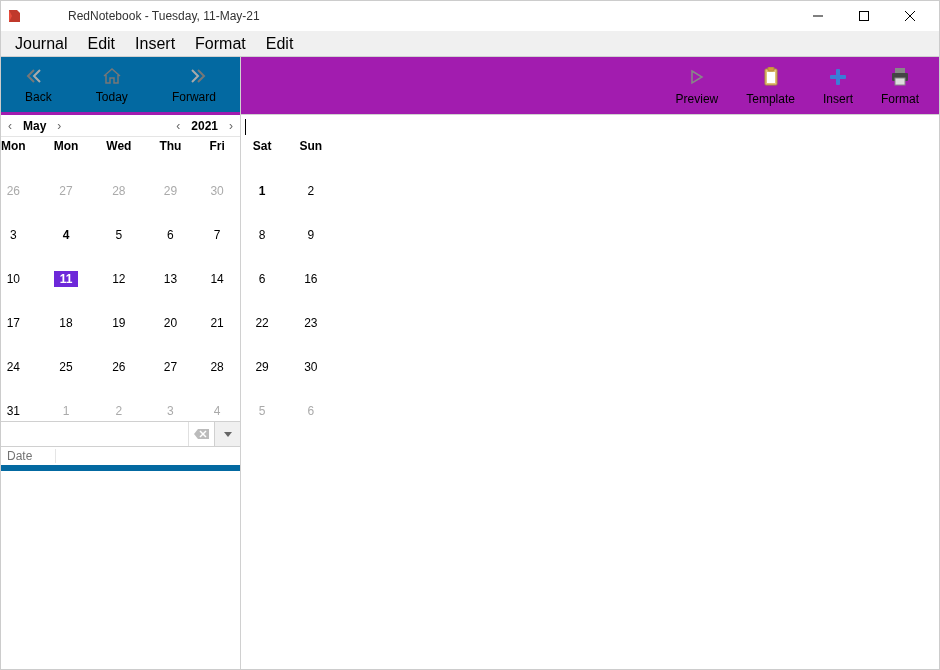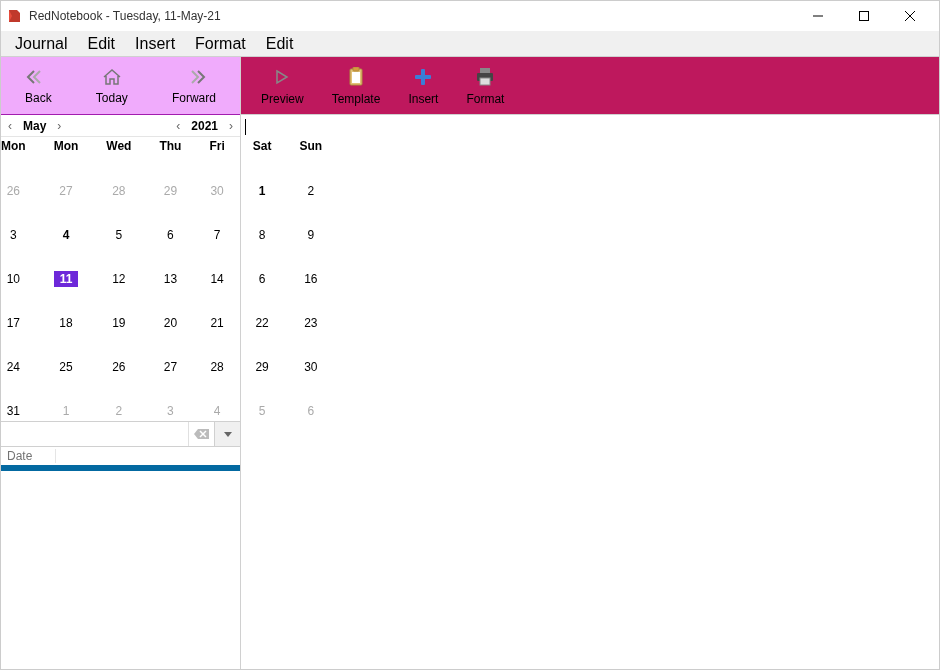--- a/index.html
+++ b/index.html
@@ -1,41 +1,41 @@
 <!DOCTYPE html>
 <html><head>
   <meta charset="utf-8">
   <style>
     * { box-sizing: border-box; margin: 0; padding: 0; font-family: "Segoe UI", Tahoma, sans-serif; }
     body { width: 940px; height: 670px; background: #fff; overflow: hidden; display: flex; flex-direction: column; border: 1px solid #ccc; }
 
     
-    .titlebar { height: 30px; display: flex; align-items: center; padding: 0 6px; font-size: 12px; color: #333; }
+    .titlebar { height: 30px; display: flex; align-items: center; padding: 0 6px; font-size: 12px; color: #333; gap: 39px; }
     .titlebar .app-icon { width: 16px; height: 16px; margin-right: 6px; }
     .titlebar .title-text { flex: 1; }
     .titlebar .win-controls { display: flex; gap: 0; }
     .titlebar .win-btn { width: 46px; height: 30px; display: flex; align-items: center; justify-content: center; cursor: default; }
 
     
     .menubar { height: 26px; background: #f0f0f0; border-bottom: 1px solid #d0d0d0; display: flex; align-items: center; padding: 0 4px; font-size: 16px; }
     .menubar .menu-item { padding: 3px 10px; cursor: default; }
 
     
     .content-row { flex: 1; display: flex; min-height: 0; }
 
     
     .sidebar { width: 240px; border-right: 1px solid #d0d0d0; display: flex; flex-direction: column; background: #fff; }
 
     
-    .nav-toolbar { height: 58px; background: #f0abfc; border-bottom: 1px solid #a21caf; display: flex; align-items: center; justify-content: space-around; padding: 4px 2px; }
+    .nav-toolbar { height: 58px; background: #0369a1; border-bottom: 3px solid #a21caf; display: flex; align-items: center; justify-content: space-around; padding: 4px 2px; }
     .nav-btn { display: flex; flex-direction: column; align-items: center; gap: 4px; padding: 4px 8px; font-size: 12px; cursor: default; }
     .nav-btn .icon-slot { height: 20px; display: flex; align-items: center; justify-content: center; }
 
     
-    .editor-toolbar { height: 58px; background: #be185d; border-bottom: 1px solid #d0d0d0; display: flex; align-items: center; gap: 8px; padding: 4px 10px; }
+    .editor-toolbar { height: 58px; background: #a21caf; border-bottom: 1px solid #d0d0d0; display: flex; align-items: center; gap: 8px; padding: 4px 10px; justify-content: flex-end; }
     .tool-btn { display: flex; flex-direction: column; align-items: center; gap: 4px; padding: 4px 10px; font-size: 12px; cursor: default; }
     .tool-btn .icon-slot { height: 22px; display: flex; align-items: center; justify-content: center; }
 
     
     .cal-header { height: 22px; border-bottom: 1px solid #e5e5e5; display: flex; align-items: center; font-size: 12px; }
     .cal-header .cal-nav { width: 18px; text-align: center; color: #666; cursor: default; }
     .cal-header .cal-month, .cal-header .cal-year { padding: 0 4px; font-weight: 600; }
     .cal-header .spacer { flex: 1; }
 
     .cal-grid { display: grid; grid-template-columns: repeat(7, 1fr); font-size: 12px; text-align: center; gap: 28px; }

